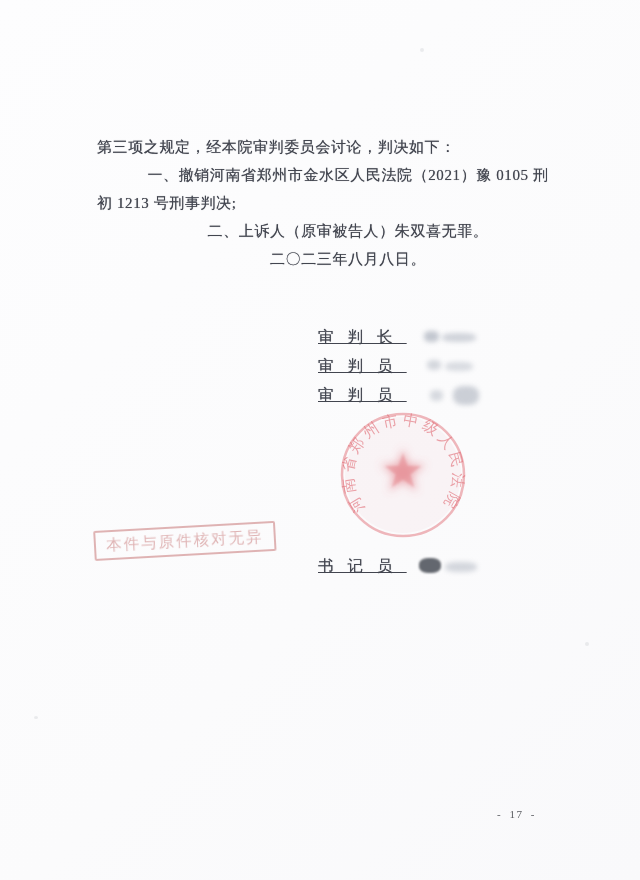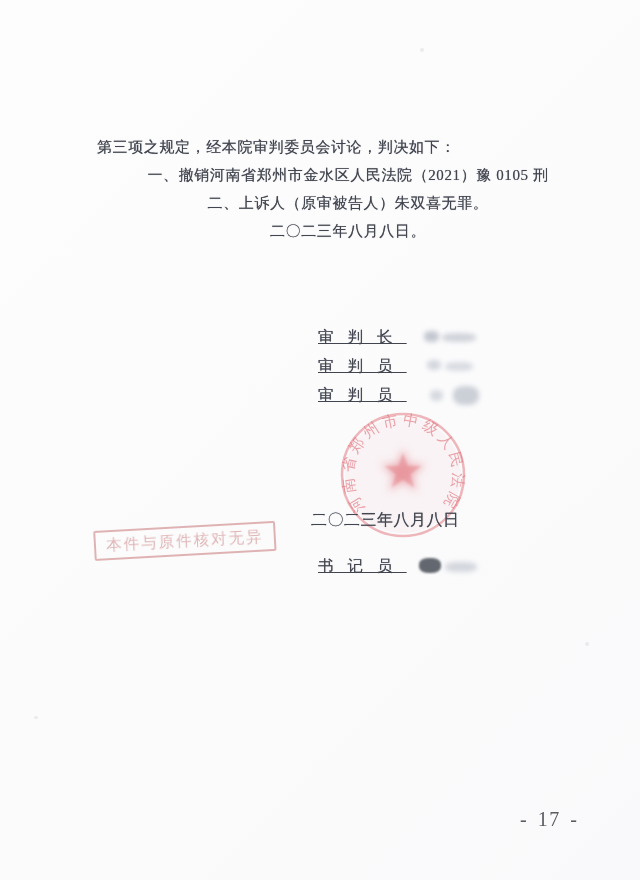--- a/index.html
+++ b/index.html
@@ -51,34 +51,35 @@
     border-radius:2px; box-sizing:border-box;
     display:flex; align-items:center; justify-content:center;
     transform:rotate(-3.2deg); transform-origin:0 50%;
     opacity:.55; filter:blur(0.4px);
   }
   .ver-stamp span {
     font-size:15.5px; letter-spacing:2px; white-space:nowrap;
     color:var(--stamp-red,#c87878);
   }
   .page-number {
-    position:absolute; left:520px; top:808px;
-    font-size:20px; letter-spacing:1.5px; word-spacing:3px;
+    position:absolute; left:497px; top:808px;
+    font-size:11px; letter-spacing:1.5px; word-spacing:3px;
     color:#595b60; white-space:nowrap;font-family:Liberation Serif, serif;
   }
   .speck { position:absolute; background:#9aa0a8; border-radius:50%; opacity:.18; }
 </style>
 </head>
 <body>
 
 <div class="page">
 
   <div class="body-text">
     <div class="line">第三项之规定，经本院审判委员会讨论，判决如下：</div>
     <div class="line indent">一、撤销河南省郑州市金水区人民法院（2021）豫 0105 刑</div>
+    <div class="line">初 1213 号刑事判决;</div>
     <div class="line indent">二、上诉人（原审被告人）朱双喜无罪。</div>
     <div class="line indent">二〇二三年八月八日。</div>
   </div>
 
   <div class="sig-row" style="top:327px">
     <span>审判长</span>
   </div>
   <div class="sig-row" style="top:356px">
     <span>审判员</span>
   </div>
@@ -108,21 +109,20 @@
     </defs>
     <circle class="seal-tint" cx="85" cy="85" r="58"></circle>
     <circle class="seal-ring" cx="85" cy="85" r="61" filter="url(#blurInk)"></circle>
     <polygon class="seal-star-soft" filter="url(#blurSoft)" points="85,58 90.6,74.2 107.8,74.6 94.1,85 99.1,101.4 85,91.6 70.9,101.4 75.9,85 62.2,74.6 79.4,74.2"></polygon>
     <polygon class="seal-star-core" filter="url(#blurCore)" transform="translate(85 82) scale(0.8) translate(-85 -82)" points="85,58 90.6,74.2 107.8,74.6 94.1,85 99.1,101.4 85,91.6 70.9,101.4 75.9,85 62.2,74.6 79.4,74.2"></polygon>
     <text class="seal-text" filter="url(#blurInk)">
       <textPath href="#sealArc" startOffset="3">河南省郑州市中级人民法院</textPath>
     </text>
   </svg>
 
-  <div class="date-line">二〇二三年八月八日</div>
 
   <div class="sig-row" style="top:556px">
     <span>书记员</span>
   </div>
   <div class="smudge dark" style="left:419px; top:558px; width:22px; height:15px; opacity:.8"></div>
   <div class="smudge" style="left:445px; top:562px; width:32px; height:10px; opacity:.35"></div>
 
   <div class="ver-stamp">
     <span>本件与原件核对无异</span>
   </div>

